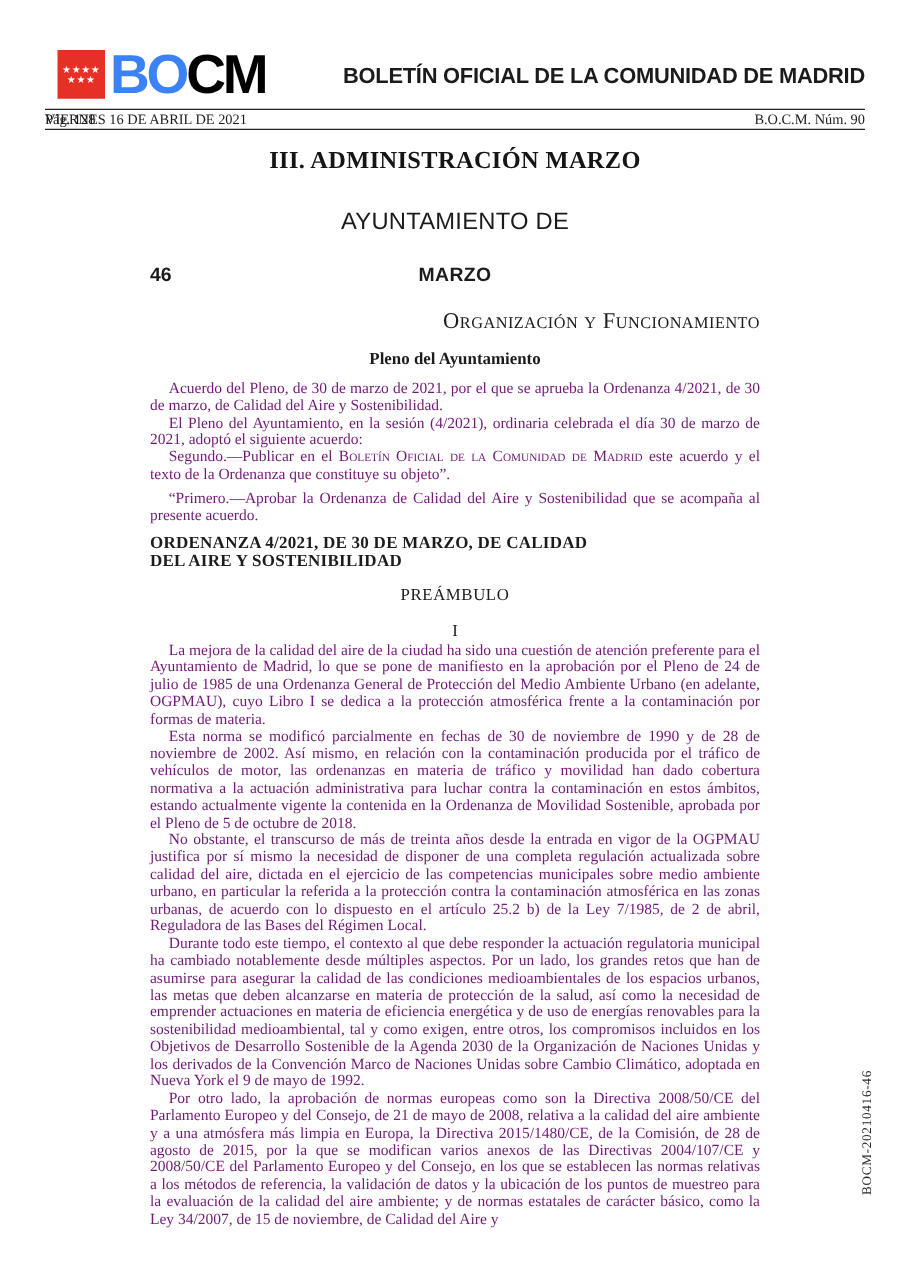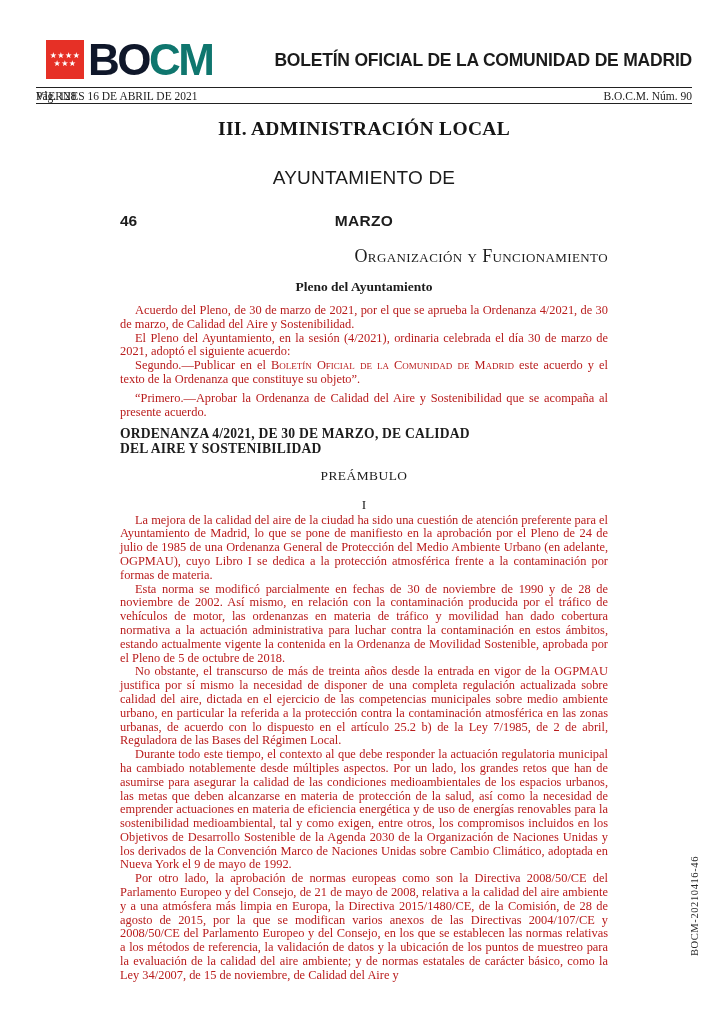--- a/index.html
+++ b/index.html
@@ -21,22 +21,22 @@
     display:flex; flex-direction:column; justify-content:center; align-items:center;
     gap:0px;
   }
   .flag-row { color:#ffffff; font-size:8px; line-height:8px; letter-spacing:0.5px;
     font-family:"DejaVu Sans", sans-serif; }
   .logo-text {
     font-family:"Liberation Sans", sans-serif;
     font-weight:700; font-size:44px; line-height:39px; letter-spacing:-2.5px;
     margin-left:4px; display:flex;
   }
-  .logo-bo { color:#0f172a; }
-  .logo-cm { color:#0f766e;text-align:center; }
+  .logo-bo { color:#3b82f6; }
+  .logo-cm { color:#000000;text-align:center; }
   .masthead-title {
     position:absolute; right:32px; top:50px;
     font-family:"Liberation Sans", sans-serif;
     font-weight:700; font-size:17.5px; letter-spacing:-0.2px;
     color:#1b1b1b; white-space:nowrap;
   }
   .rule-top { position:absolute; left:36px; right:32px; top:87px; border-top:1.6px solid #222; }
   .rule-bottom { position:absolute; left:36px; right:32px; top:103px; border-top:1.4px solid #222; }
   .meta-row { position:absolute; left:36px; right:32px; top:89.5px; height:13px;
     font-size:11.5px; color:#1c1c1c; }
@@ -64,21 +64,21 @@
     font-weight:700; font-size:15.5px; letter-spacing:0.3px;
   }
   .category {
     text-align:right; font-variant:small-caps; font-size:18px;
     letter-spacing:0.4px; margin-top:17px;
   }
   .subheading { text-align:center; font-weight:700; font-size:13.5px; margin-top:12px; }
 
   p.body-par {
     text-align:justify; text-indent:15px;
-    font-size:12.4px; line-height:13.8px; color:#b91c1c;
+    font-size:12.4px; line-height:13.8px; color:#701a75;
     hyphens:auto; -webkit-hyphens:auto;
   }
   .first-par { margin-top:9px; }
   .gap-above { margin-top:5px; }
   .sc { font-variant:small-caps; }
 
   .ordinance-title {
     font-weight:700; font-size:13.6px; line-height:14.6px;
     margin-top:8px; letter-spacing:0.2px;
   }
@@ -114,21 +114,21 @@
     <div class="rule-top"></div>
     <div class="meta-row">
       <span class="meta-left">Pág. 128</span>
       <span class="meta-center">VIERNES 16 DE ABRIL DE 2021</span>
       <span class="meta-right">B.O.C.M. Núm. 90</span>
     </div>
     <div class="rule-bottom"></div>
   </div>
 
   <div class="main">
-    <div class="section-title">III.  ADMINISTRACIÓN LOCAL</div>
+    <div class="section-title">III.  ADMINISTRACIÓN MARZO</div>
     <div class="authority">AYUNTAMIENTO DE</div>
 
     <div class="number-row">
       <span class="item-number">46</span>
       <div class="municipality">MARZO</div>
     </div>
 
     <div class="category">Organización y Funcionamiento</div>
     <div class="subheading">Pleno del Ayuntamiento</div>
 

